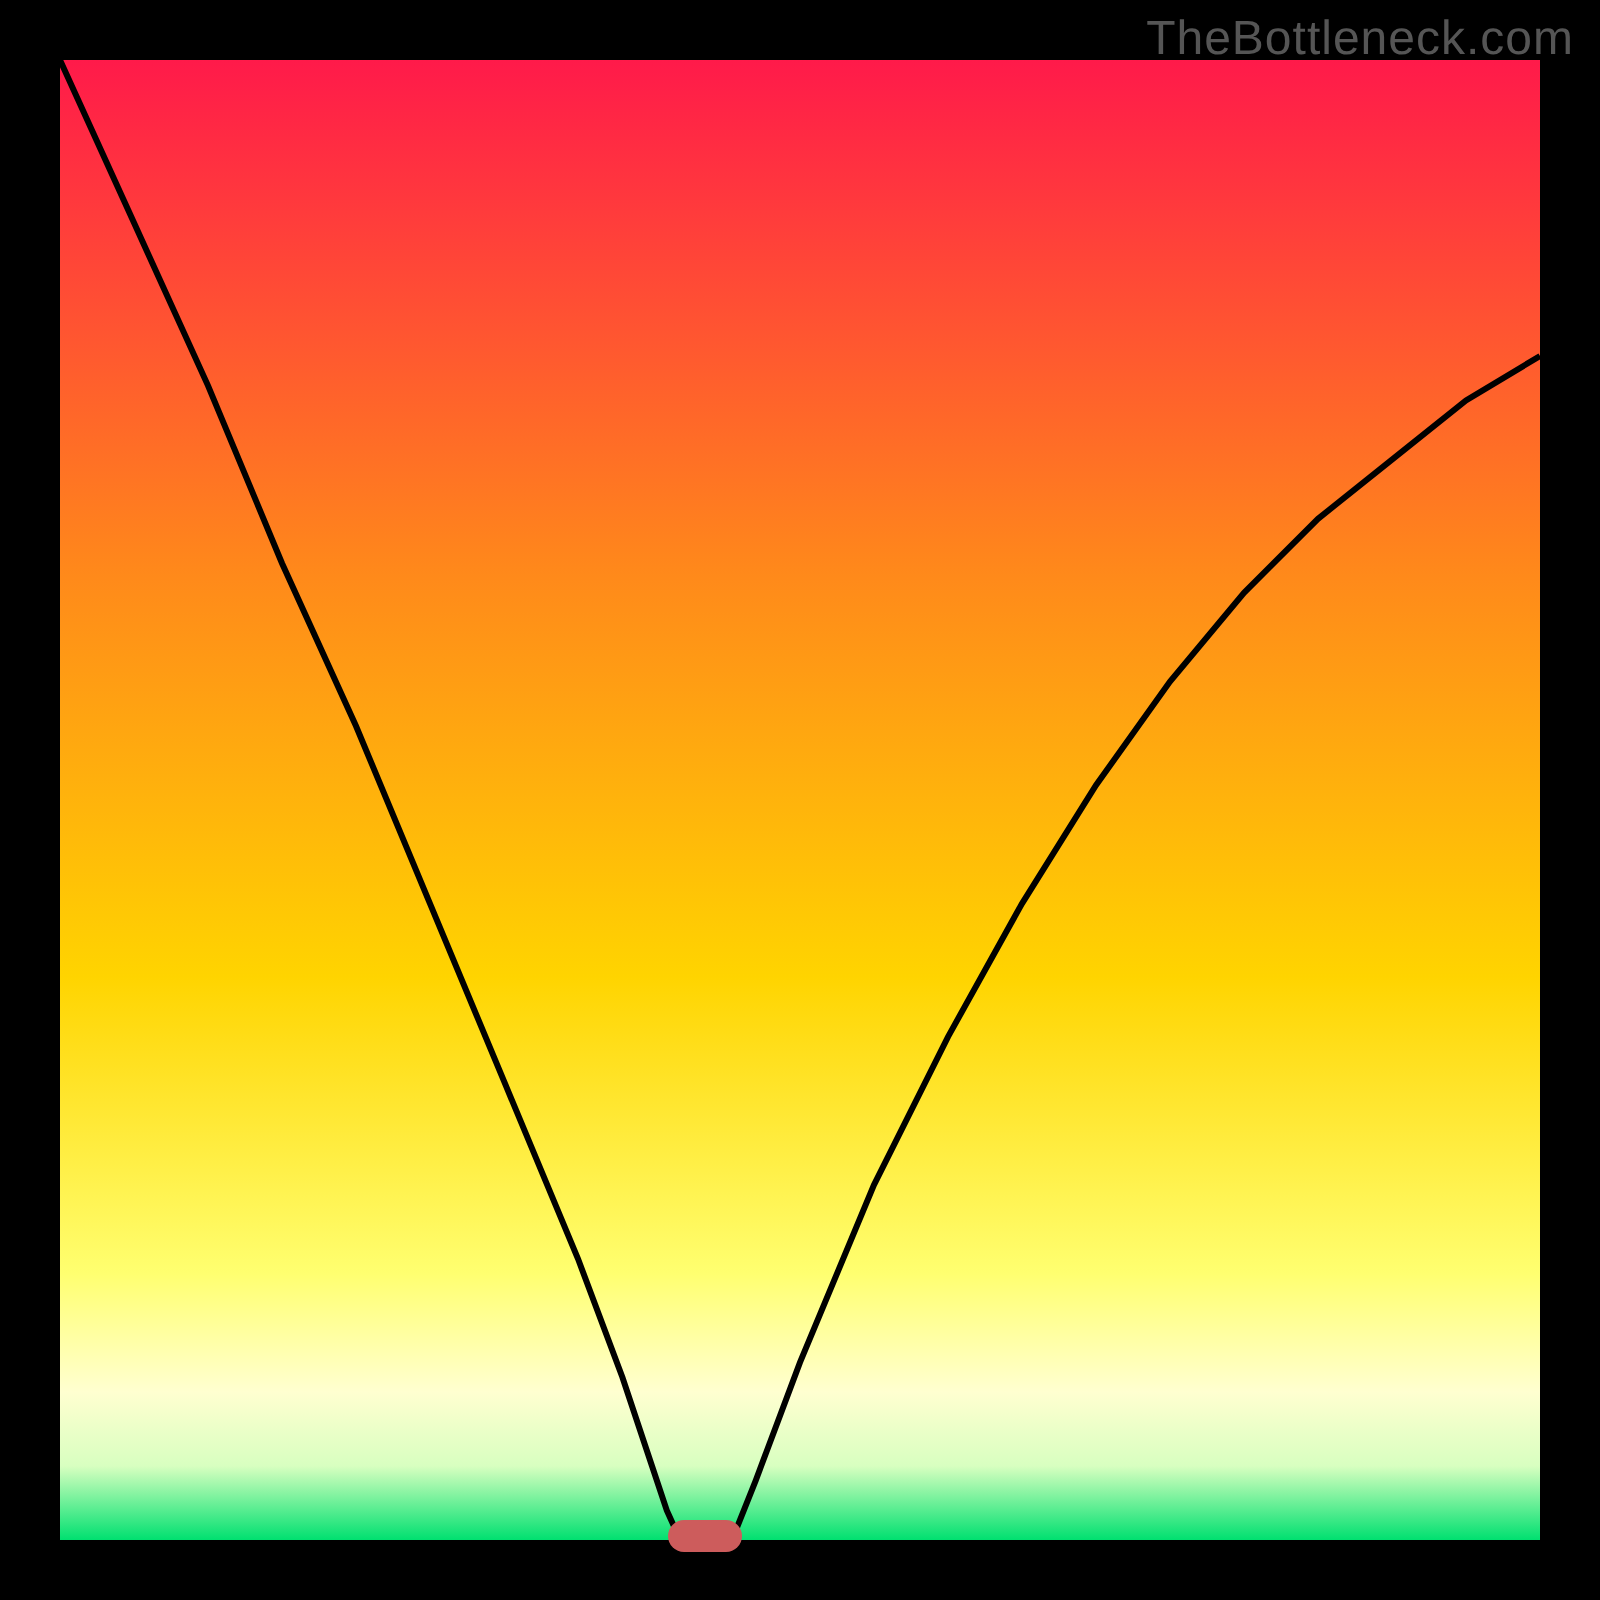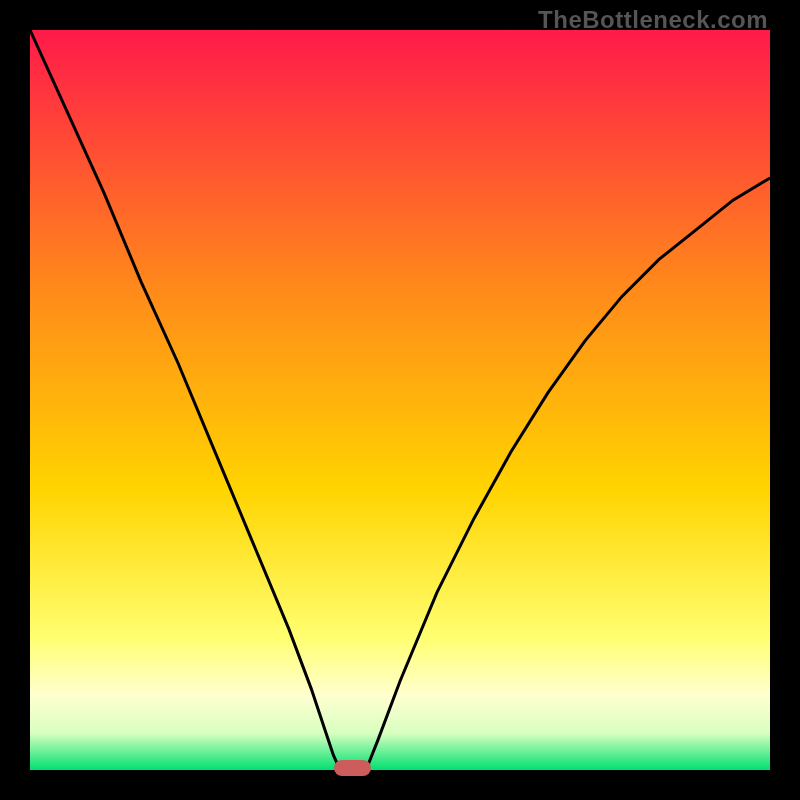--- a/index.html
+++ b/index.html
@@ -13,24 +13,24 @@
   }
   .outer {
     width: 800px;
     height: 800px;
     background: #000;
     position: relative;
   }
   .watermark {
     position: absolute;
     top: 6px;
-    right: 32px;
+    right: 13px;
     color: #555;
     font-size: 24px;
-    font-weight: 700;
+    font-weight: 400;
     letter-spacing: 0.5px;
     z-index: 10;
   }
   .plot {
     position: absolute;
     left: 30px;
     top: 30px;
     width: 740px;
     height: 740px;
   }

